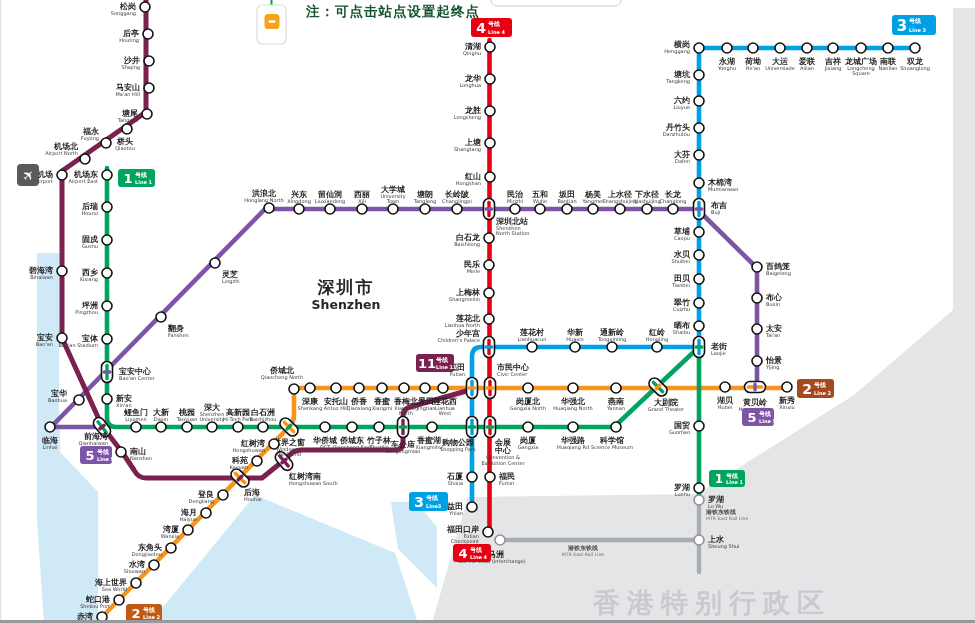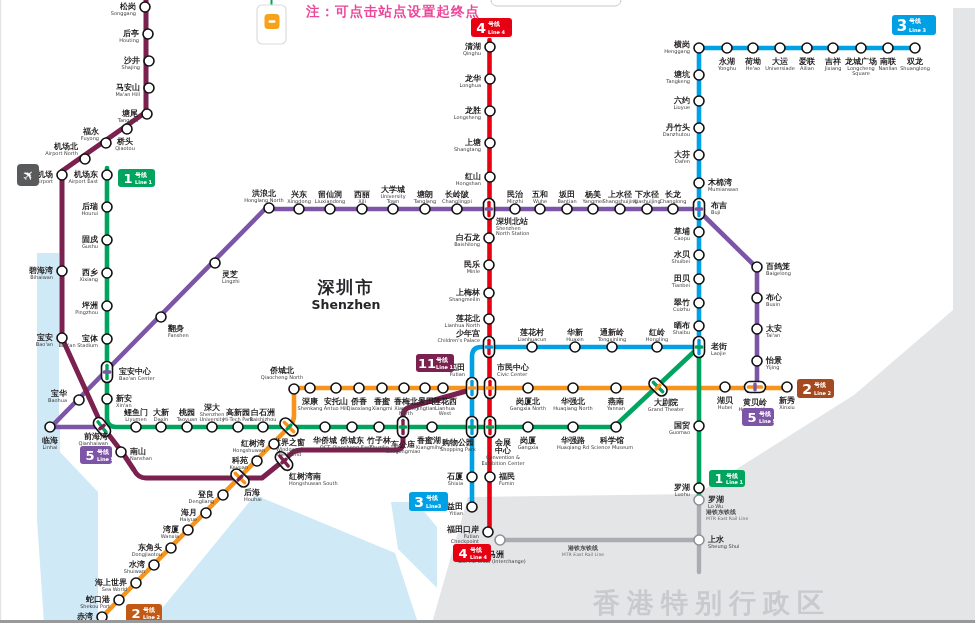--- a/index.html
+++ b/index.html
@@ -1,20 +1,20 @@
 <!DOCTYPE html>
 <html><head>
 <meta charset="utf-8">
 <style>
   html,body{margin:0;padding:0;background:#fff;}
   .stage{position:relative;width:975px;height:623px;overflow:hidden;background:#fff;
          font-family:"DejaVu Sans",sans-serif;}
   #map-svg{position:absolute;left:0;top:0;}
   .note{position:absolute;left:306px;top:3px;font-size:13.5px;font-weight:bold;
-        color:#ec4899;letter-spacing:1px;white-space:nowrap;z-index:5;}
+        color:#14532d;letter-spacing:1px;white-space:nowrap;z-index:5;}
   .station{cursor:pointer;}
 </style>
 </head>
 <body>
 
 <div class="stage">
   <div class="note">注：可点击站点设置起终点</div>
   <svg id="map-svg" width="975" height="623" viewBox="0 0 975 623">
       <rect x="0" y="0" width="975" height="623" fill="#ffffff"></rect>
       <rect x="0" y="0" width="1.2" height="623" fill="#e3e3e3"></rect>

